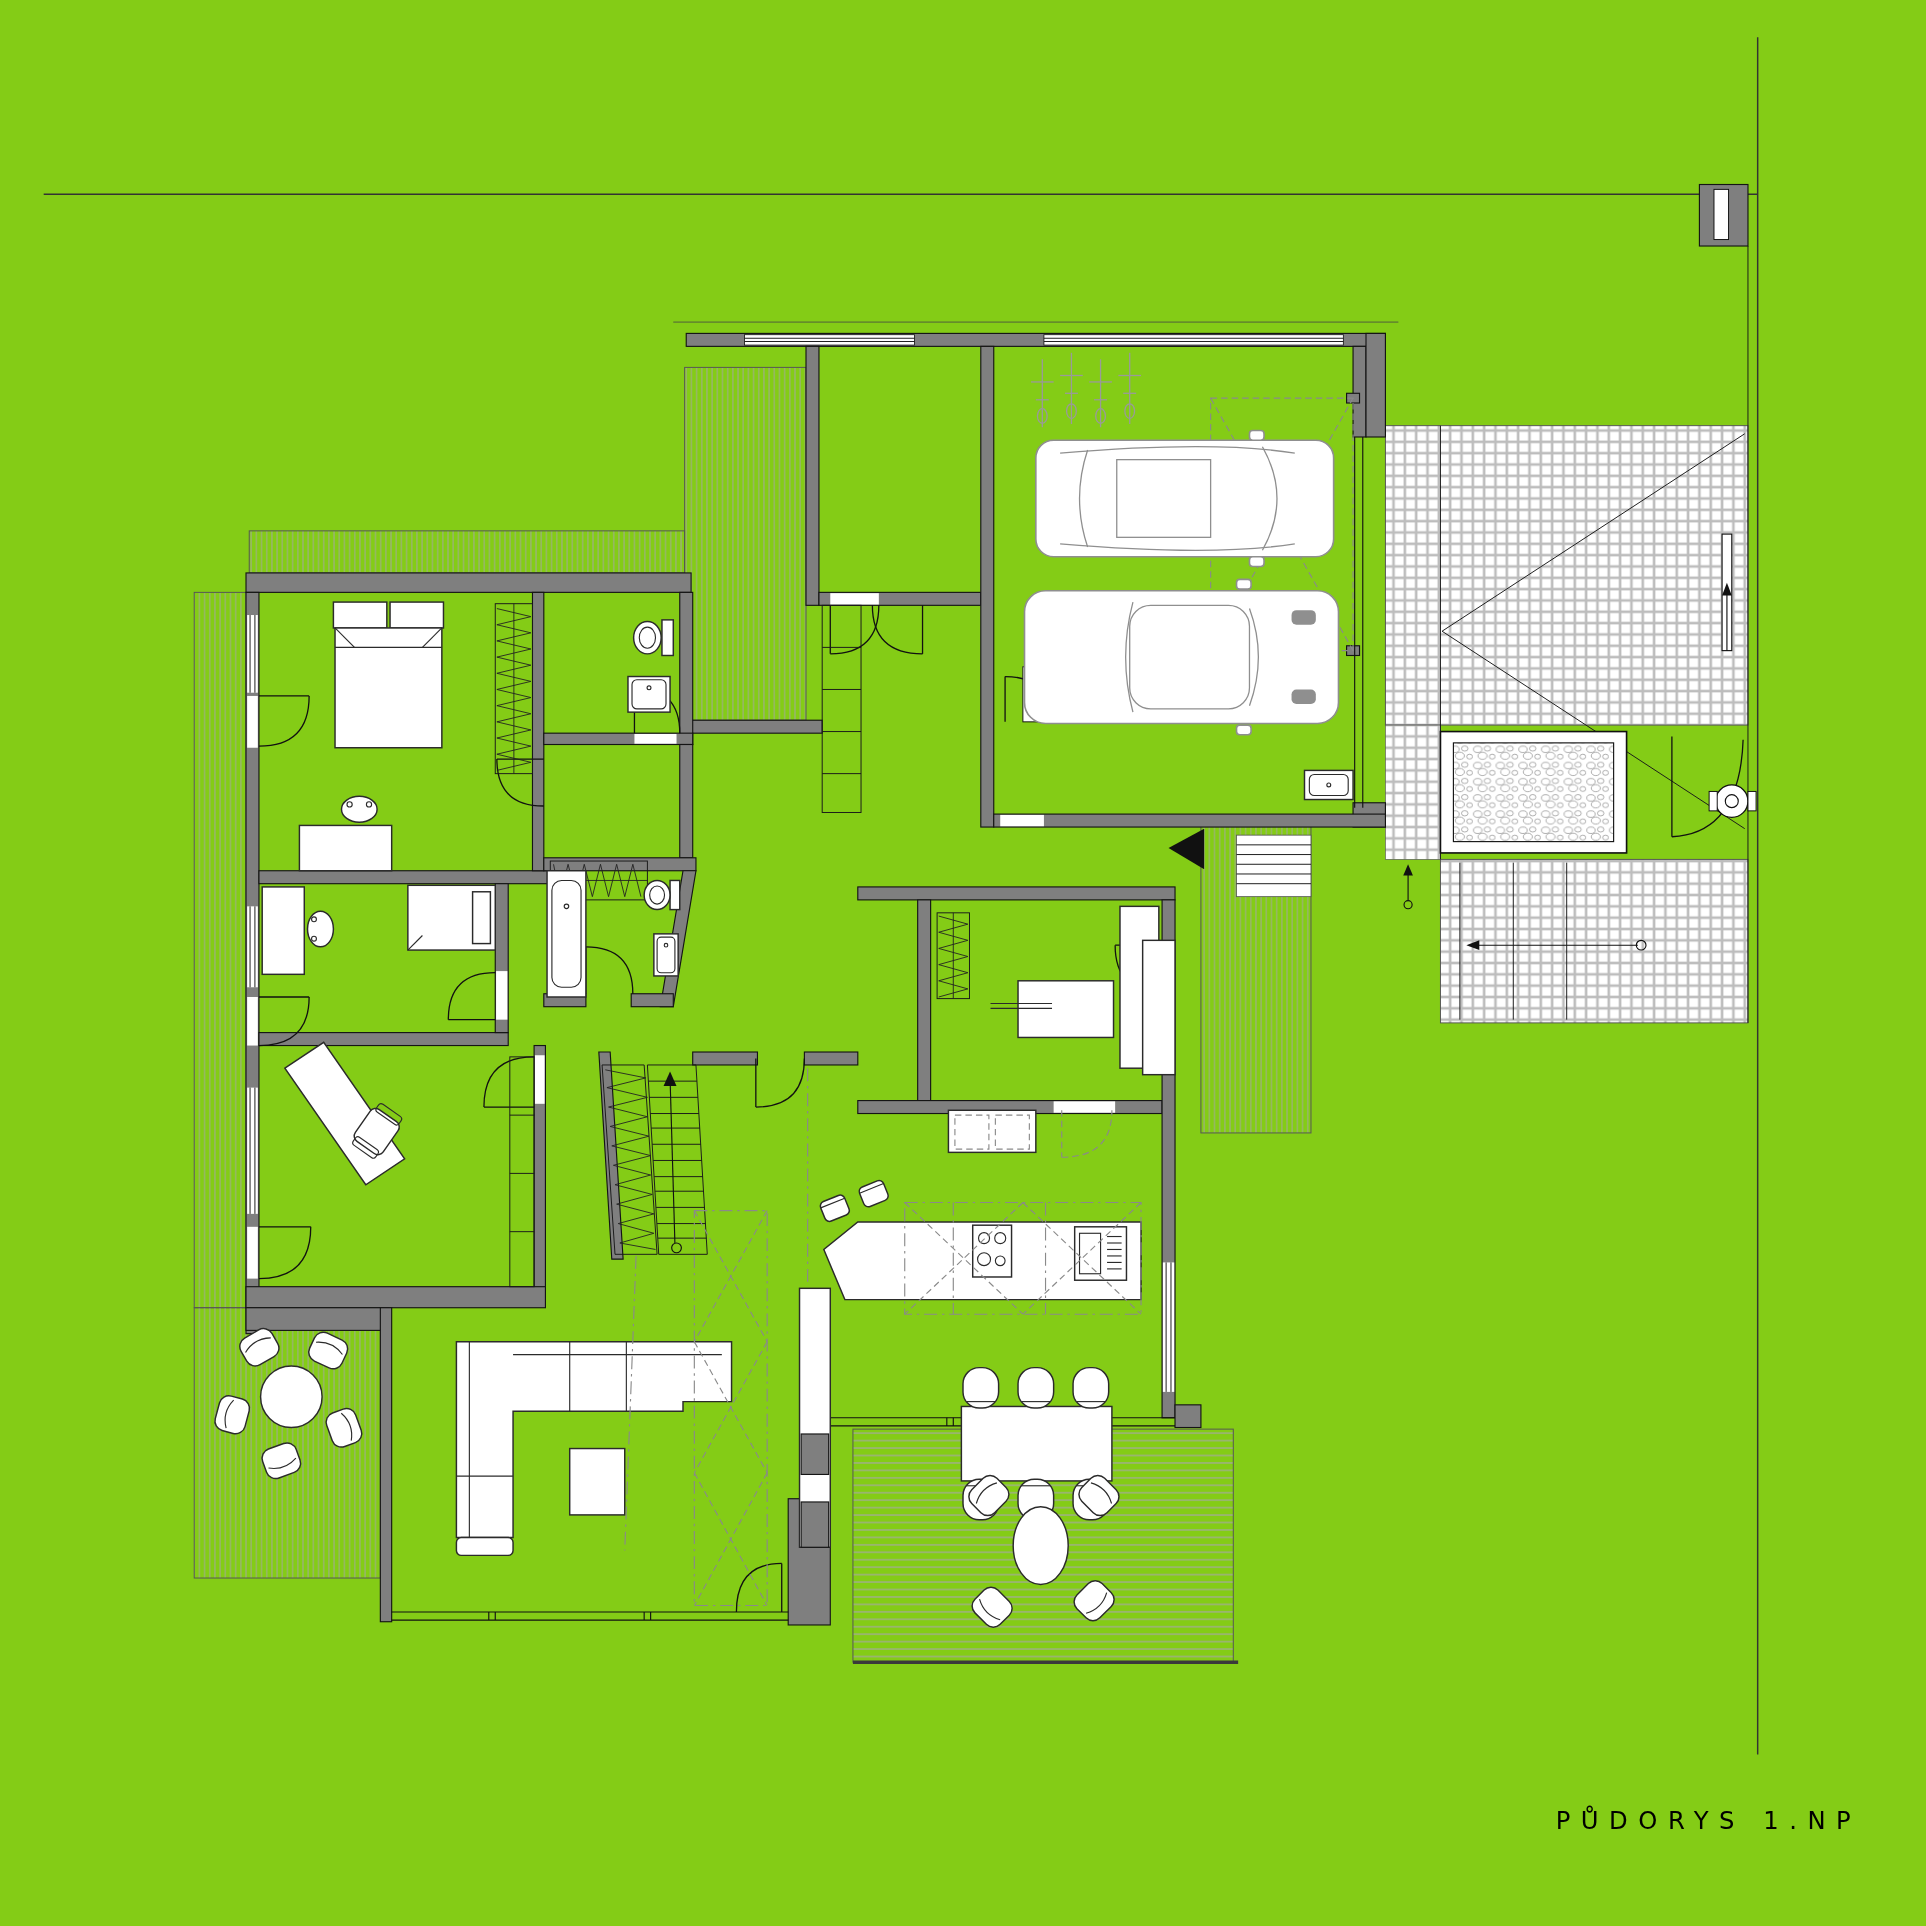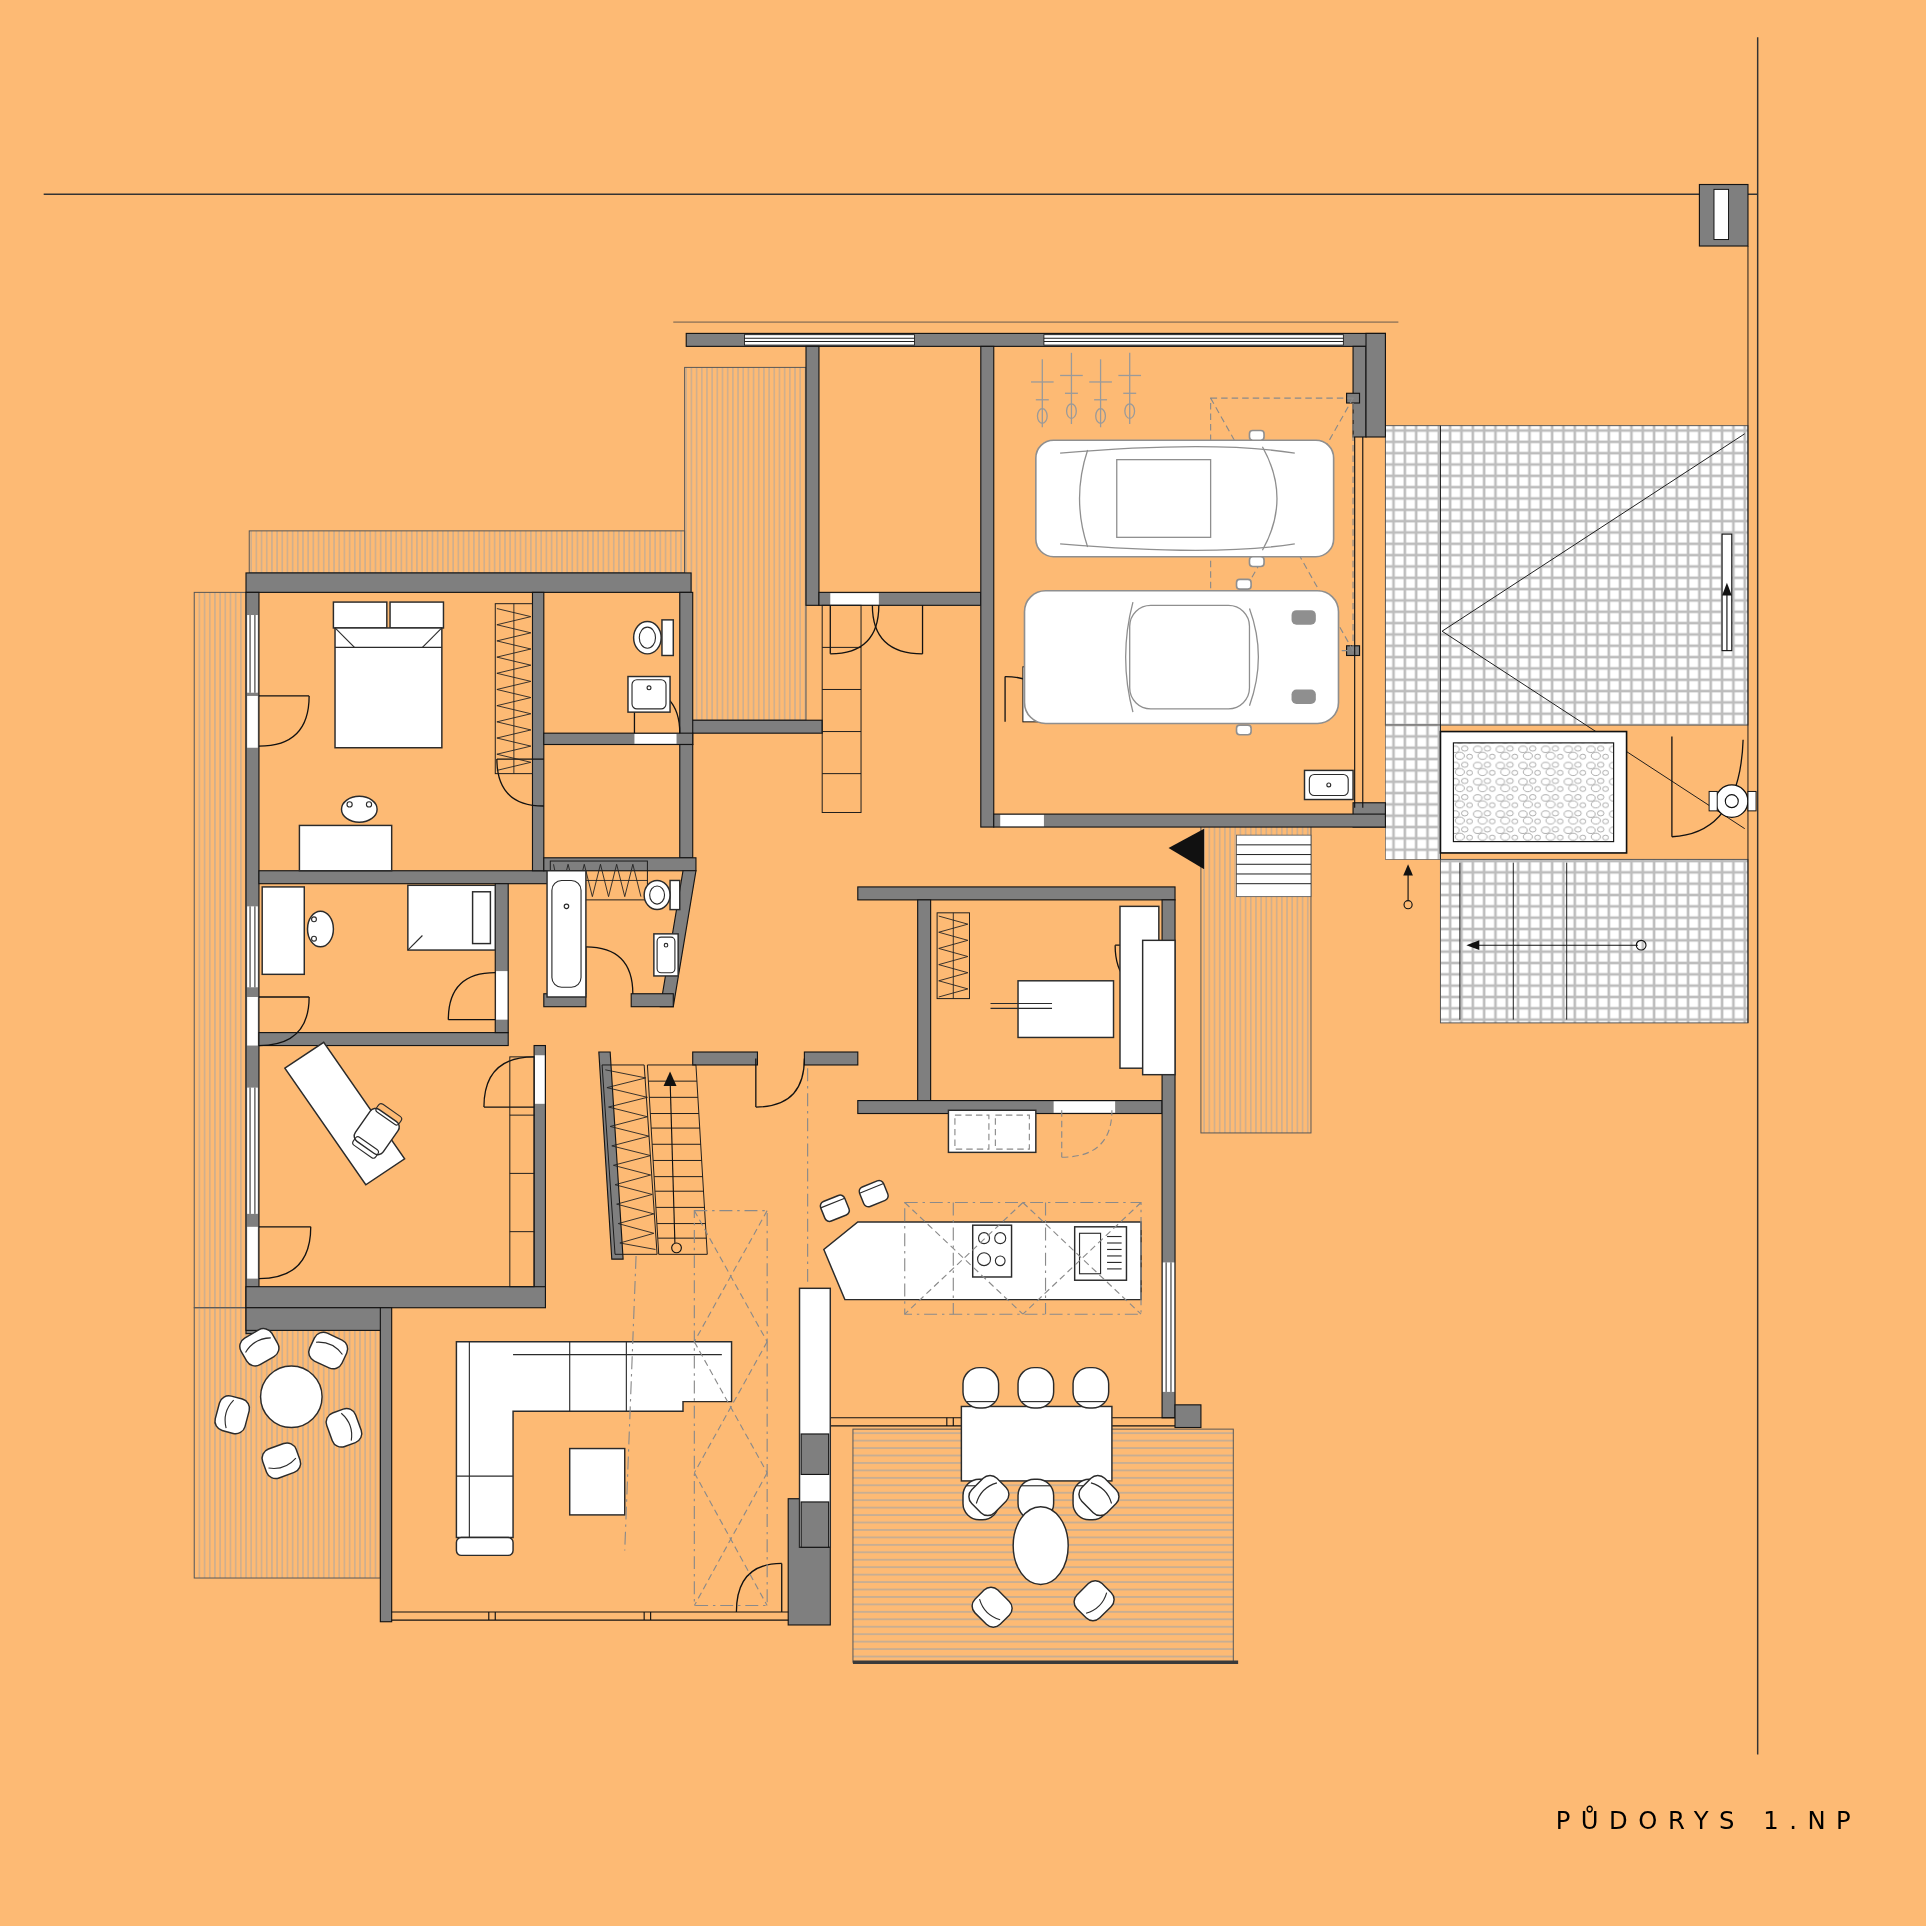--- a/index.html
+++ b/index.html
@@ -1,17 +1,17 @@
 <!DOCTYPE html>
 <html style="font-size:6.2px"><head>
 <meta charset="utf-8">
 <style>
   html,body{margin:0;padding:0;background:#ffffff;height:100%;}
   body{display:flex;align-items:center;justify-content:center;font-family:"DejaVu Sans",sans-serif;}
-  .sheet{width:min(100vw,100vh);aspect-ratio:1/1;background:#fdba74;}
+  .sheet{width:min(100vw,100vh);aspect-ratio:1/1;background:#84cc16;}
   svg{width:100%;height:100%;display:block;}
   .wall{fill:#7f7f7f;stroke:#141414;stroke-width:0.7;}
   .thin{stroke:#1a1a1a;stroke-width:0.6;fill:none;}
   .thin2{stroke:#444;stroke-width:0.5;fill:none;}
   .fur{fill:#ffffff;stroke:#2b2b2b;stroke-width:0.9;}
   .furl{stroke:#2b2b2b;stroke-width:0.7;fill:none;}
   .car{fill:#ffffff;stroke:#8f8f8f;stroke-width:1;}
   .carl{stroke:#8f8f8f;stroke-width:0.8;fill:none;}
   .bike{stroke:#9a9a9a;stroke-width:0.8;fill:none;}
   .door{stroke:#111;stroke-width:0.8;fill:none;}

